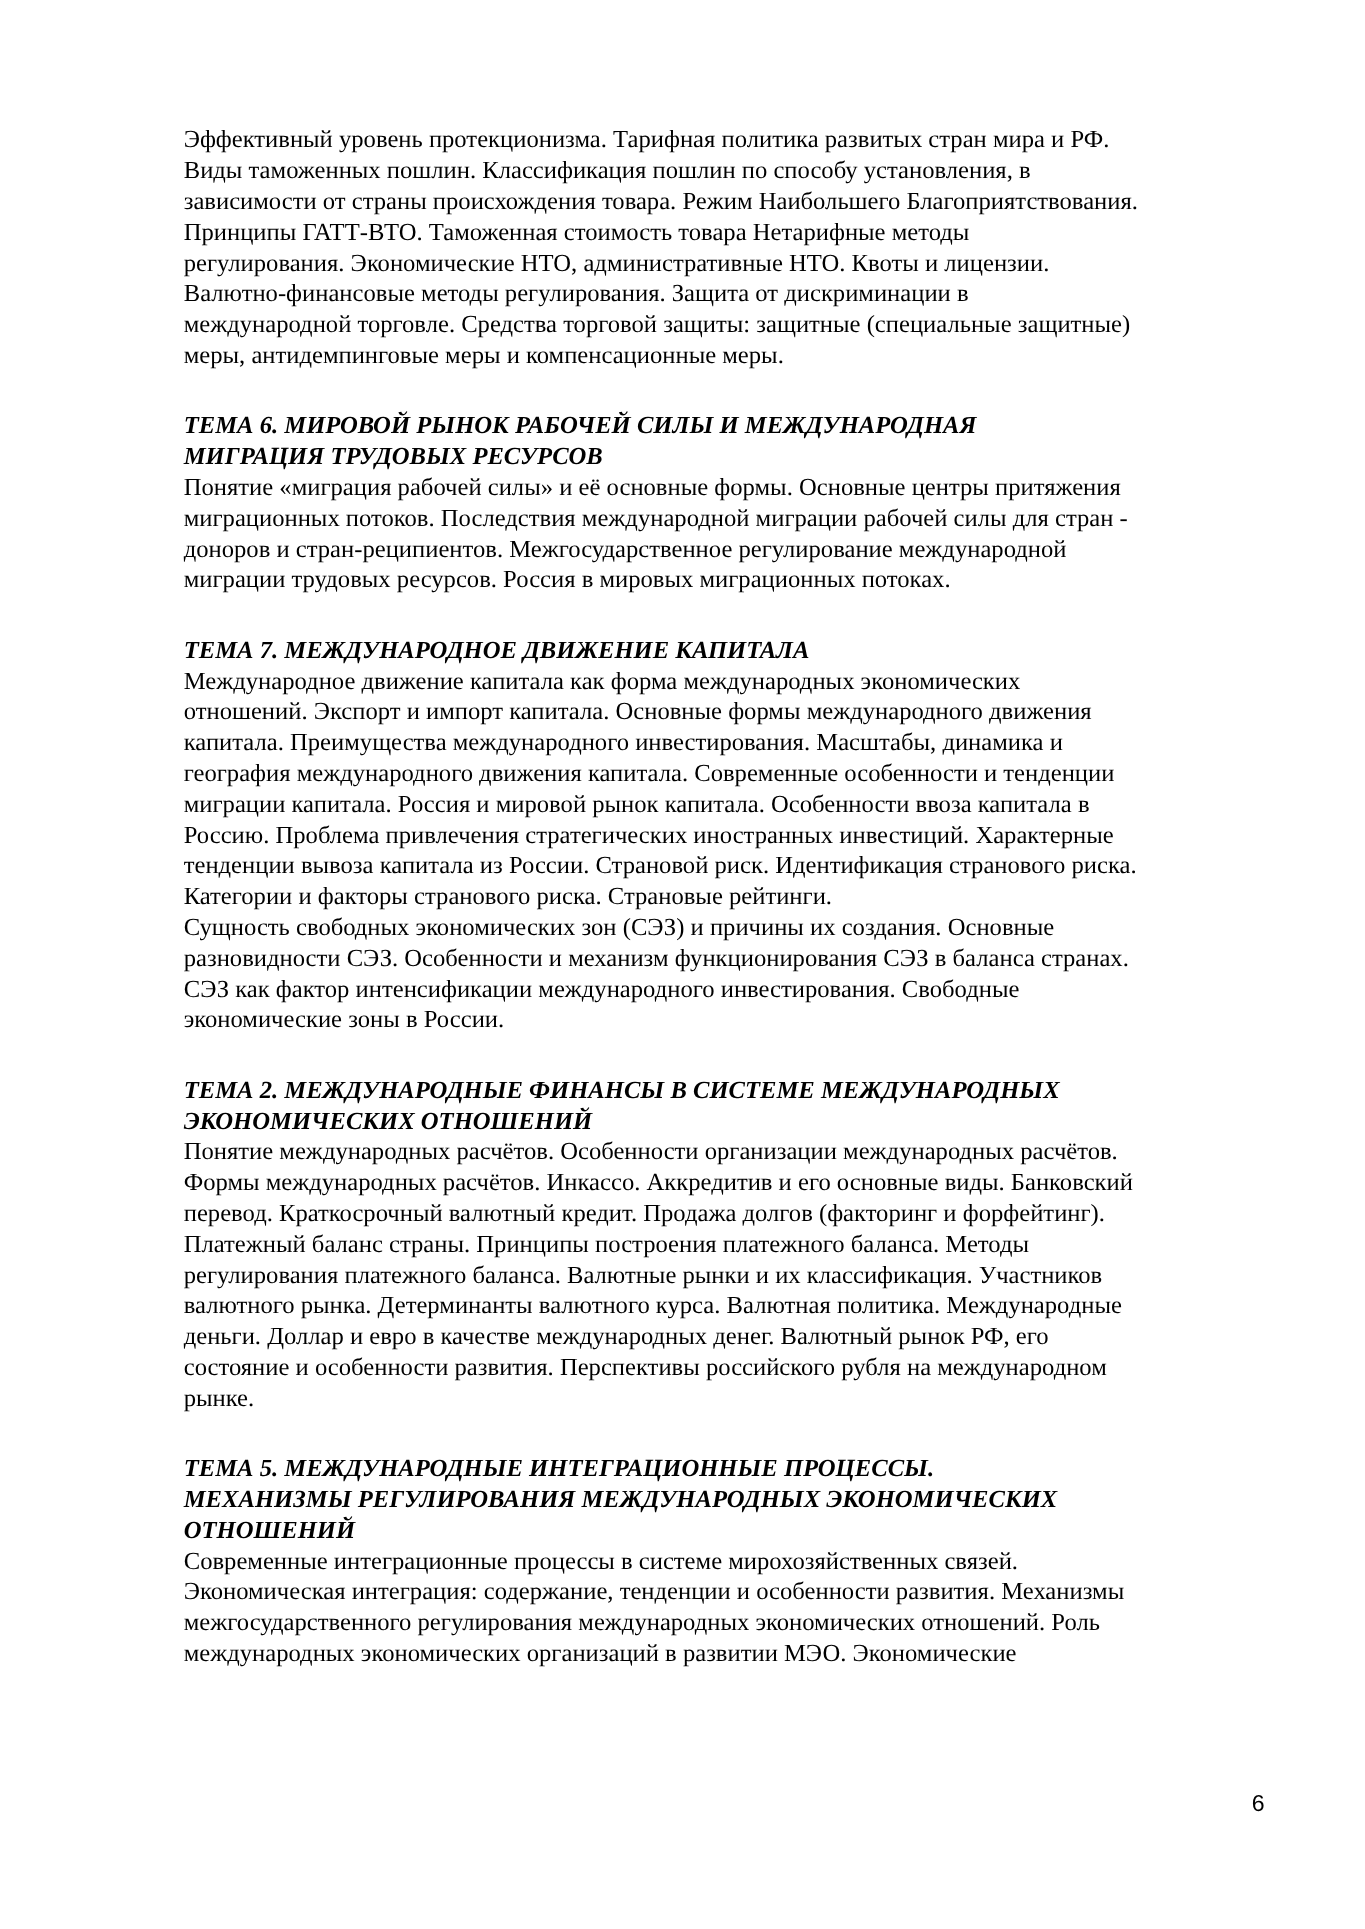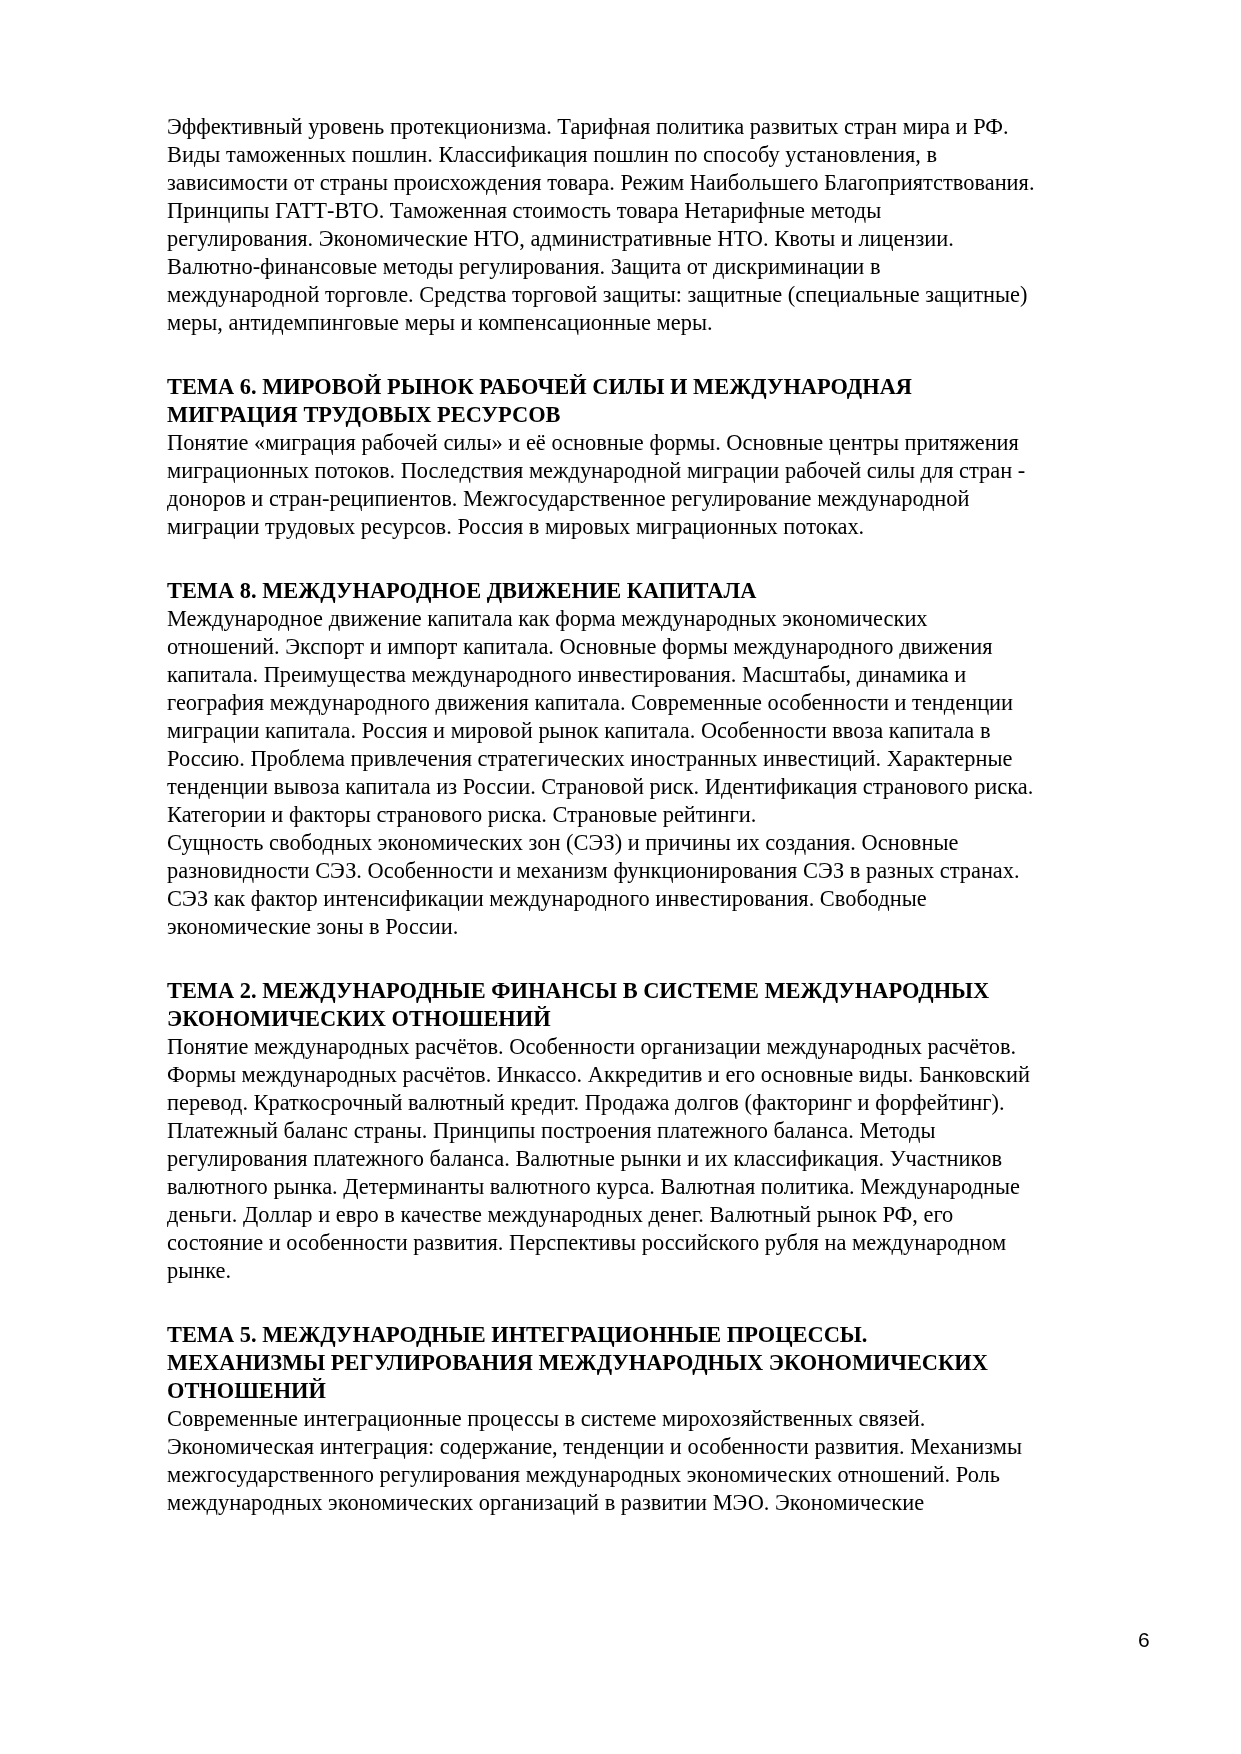--- a/index.html
+++ b/index.html
@@ -28,20 +28,21 @@
     margin: 0;
     white-space: pre;
     font-weight: normal;
   }
   .heading {
     margin: 36px 0 0 0;
     white-space: pre;
     font-weight: bold;
     font-size: inherit;
     line-height: inherit;
+    font-style: italic;
   }
   .page-number {
     position: absolute;
     left: 1138px;
     top: 1628px;
     font-family: "Liberation Sans", "DejaVu Sans", sans-serif;
     font-size: 21px;
     line-height: 24px;
     color: #000000;
   }
@@ -58,31 +59,31 @@
 регулирования. Экономические НТО, административные НТО. Квоты и лицензии.
 Валютно-финансовые методы регулирования. Защита от дискриминации в
 международной торговле. Средства торговой защиты: защитные (специальные защитные)
 меры, антидемпинговые меры и компенсационные меры.</p>
     <h2 class="heading">ТЕМА 6. МИРОВОЙ РЫНОК РАБОЧЕЙ СИЛЫ И МЕЖДУНАРОДНАЯ
 МИГРАЦИЯ ТРУДОВЫХ РЕСУРСОВ</h2>
     <p class="body-par">Понятие «миграция рабочей силы» и её основные формы. Основные центры притяжения
 миграционных потоков. Последствия международной миграции рабочей силы для стран -
 доноров и стран-реципиентов. Межгосударственное регулирование международной
 миграции трудовых ресурсов. Россия в мировых миграционных потоках.</p>
-    <h2 class="heading">ТЕМА 8. МЕЖДУНАРОДНОЕ ДВИЖЕНИЕ КАПИТАЛА</h2>
+    <h2 class="heading">ТЕМА 7. МЕЖДУНАРОДНОЕ ДВИЖЕНИЕ КАПИТАЛА</h2>
     <p class="body-par">Международное движение капитала как форма международных экономических
 отношений. Экспорт и импорт капитала. Основные формы международного движения
 капитала. Преимущества международного инвестирования. Масштабы, динамика и
 география международного движения капитала. Современные особенности и тенденции
 миграции капитала. Россия и мировой рынок капитала. Особенности ввоза капитала в
 Россию. Проблема привлечения стратегических иностранных инвестиций. Характерные
 тенденции вывоза капитала из России. Страновой риск. Идентификация странового риска.
 Категории и факторы странового риска. Страновые рейтинги.</p>
     <p class="body-par">Сущность свободных экономических зон (СЭЗ) и причины их создания. Основные
-разновидности СЭЗ. Особенности и механизм функционирования СЭЗ в разных странах.
+разновидности СЭЗ. Особенности и механизм функционирования СЭЗ в баланса странах.
 СЭЗ как фактор интенсификации международного инвестирования. Свободные
 экономические зоны в России.</p>
     <h2 class="heading">ТЕМА 2. МЕЖДУНАРОДНЫЕ ФИНАНСЫ В СИСТЕМЕ МЕЖДУНАРОДНЫХ
 ЭКОНОМИЧЕСКИХ ОТНОШЕНИЙ</h2>
     <p class="body-par">Понятие международных расчётов. Особенности организации международных расчётов.
 Формы международных расчётов. Инкассо. Аккредитив и его основные виды. Банковский
 перевод. Краткосрочный валютный кредит. Продажа долгов (факторинг и форфейтинг).
 Платежный баланс страны. Принципы построения платежного баланса. Методы
 регулирования платежного баланса. Валютные рынки и их классификация. Участников
 валютного рынка. Детерминанты валютного курса. Валютная политика. Международные

